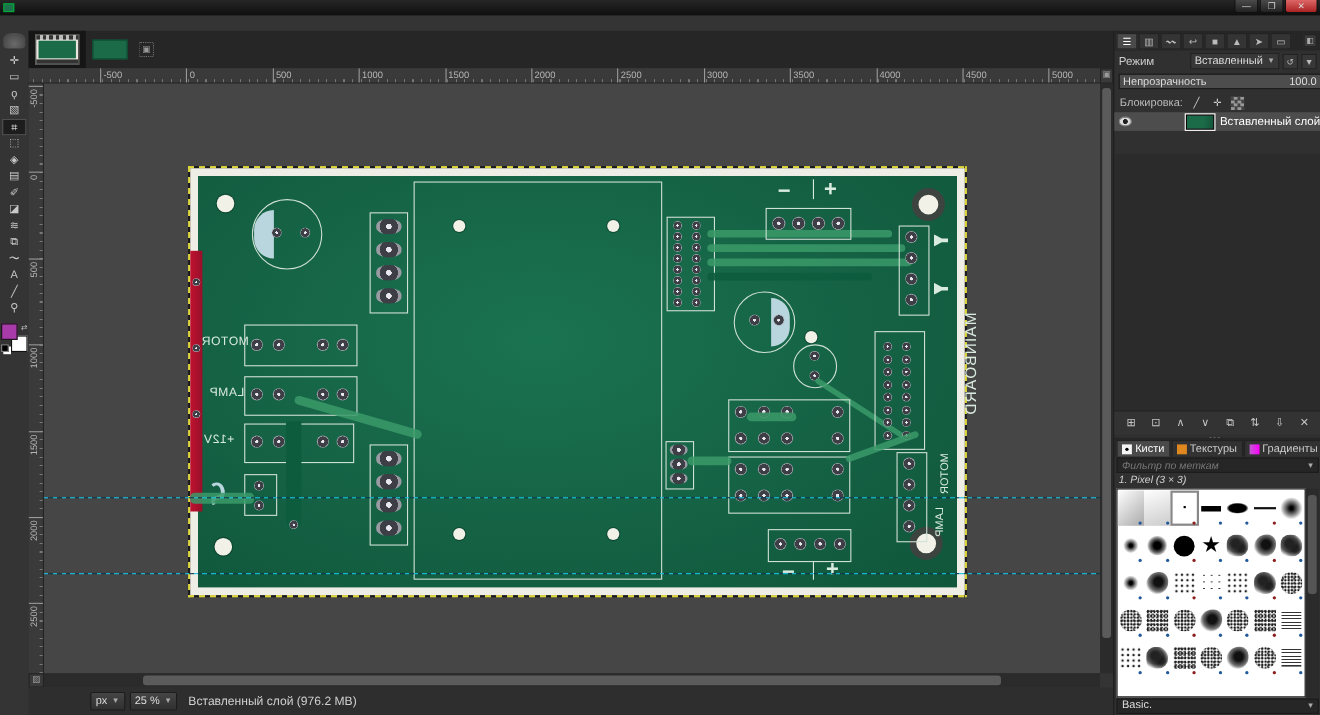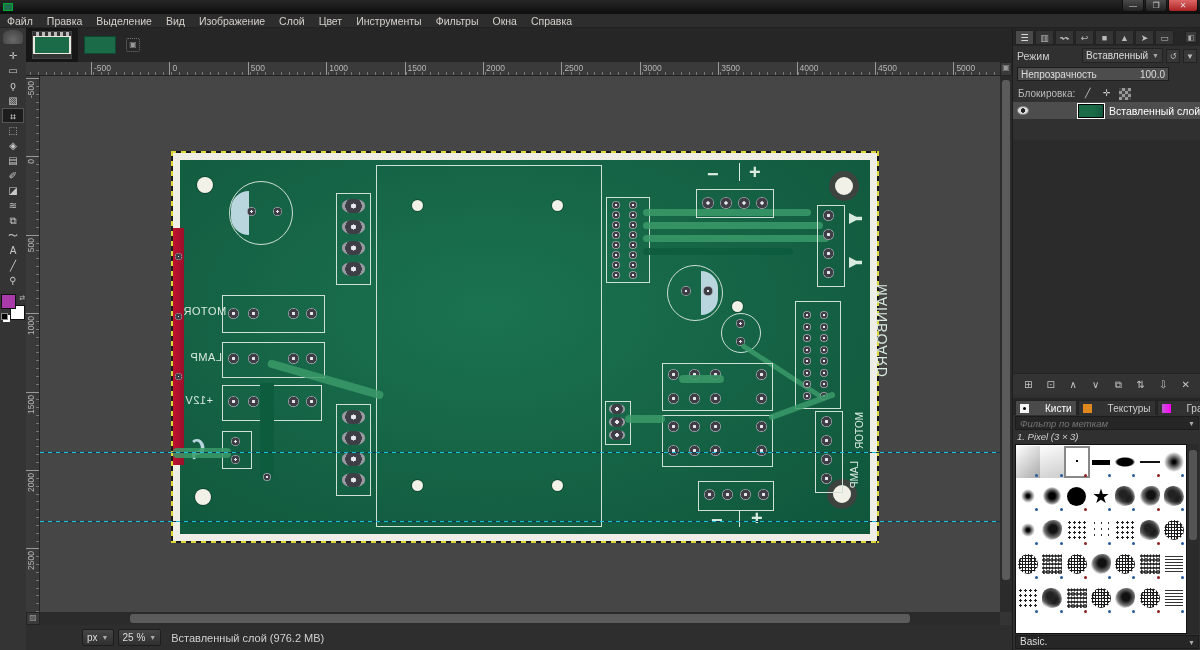--- a/index.html
+++ b/index.html
@@ -94,21 +94,21 @@
   .eye { width:12px; height:9px; border-radius:50%; background:radial-gradient(circle at 50% 50%,#222 0 2px,#ddd 2.5px); border:1px solid #888; }
   .layer-thumb { width:26px; height:14px; background:linear-gradient(100deg,#1b6b49 60%,#14543a); border:1px solid #000; margin-left:44px; }
   .layer-row.selected .layer-thumb { outline:1px solid #fff; margin-left:44px; }
   .dock-mid { position:absolute; left:0; top:112px; width:188px; height:233px; background:#2b2b2b; }
 
   .act-bar { position:absolute; left:0; top:345px; width:188px; height:22px; background:#333; display:flex; align-items:center; justify-content:space-around; padding:0 4px; border-top:1px solid #222; }
   .act-btn { width:18px; height:16px; color:#c5c5c5; font-size:10px; line-height:16px; text-align:center; }
   .grip { position:absolute; left:86px; top:366px; color:#777; font-size:8px; letter-spacing:1px; }
 
   .dock-tabs { position:absolute; left:0; top:370px; width:188px; height:17px; background:#262626; display:flex; align-items:flex-end; padding-left:2px; gap:1px; }
-  .dock-tab { height:15px; display:flex; align-items:center; gap:16px; padding:0 4px; font-size:10px; color:#ccc; background:#323232; border:1px solid #222; border-bottom:none; }
+  .dock-tab { height:15px; display:flex; align-items:center; gap:3px; padding:0 4px; font-size:10px; color:#ccc; background:#323232; border:1px solid #222; border-bottom:none; }
   .dock-tab.active { background:#4a4a4a; color:#fff; }
   .ticon { width:9px; height:9px; display:inline-block; }
   .ticon.brush-dot { background:#f5f5f5; position:relative; }
   .ticon.brush-dot:after { content:""; position:absolute; left:3px; top:3px; width:3px; height:3px; background:#000; border-radius:50%; }
   .ticon.pattern { background:#e08820; }
   .ticon.gradient { background:linear-gradient(90deg,#c05ad0,#f0f); }
   .filter-row { position:absolute; left:2px; top:388px; width:184px; height:14px; background:#262626; border:1px solid #1c1c1c;
     font-size:9.5px; font-style:italic; color:#777; padding:1px 4px; }
   .filter-row .chev { position:absolute; right:3px; top:3px; }
   .brush-name { position:absolute; left:2px; top:403px; width:184px; height:13px; font-size:9.5px; font-style:italic; color:#cfcfcf; padding-left:2px; }
@@ -176,33 +176,20 @@
 
   <div class="titlebar">
     <div class="app-icon"></div>
     <div class="win-btns">
       <div class="win-btn">—</div>
       <div class="win-btn">❐</div>
       <div class="win-btn close">✕</div>
     </div>
   </div>
 
-  <div class="menubar" id="menubar">
-      <div class="menu-item">Файл</div>
-      <div class="menu-item">Правка</div>
-      <div class="menu-item">Выделение</div>
-      <div class="menu-item">Вид</div>
-      <div class="menu-item">Изображение</div>
-      <div class="menu-item">Слой</div>
-      <div class="menu-item">Цвет</div>
-      <div class="menu-item">Инструменты</div>
-      <div class="menu-item">Фильтры</div>
-      <div class="menu-item">Окна</div>
-      <div class="menu-item">Справка</div>
-    </div>
 
   <div class="toolbox">
     <div class="wilber"></div>
     <div id="tools">
         <div class="tool">✛</div>
         <div class="tool">▭</div>
         <div class="tool">ϙ</div>
         <div class="tool">▧</div>
         <div class="tool active">⌗</div>
         <div class="tool">⬚</div>
@@ -508,21 +495,21 @@
       <div class="mode-label">Режим</div>
       <div class="mode-select">
         <span>Вставленный</span>
           <span class="chev">▼</span>
       </div>
       <div class="mini-btn">↺</div>
       <div class="mini-btn">▼</div>
     </div>
 
     <div class="opacity-wrap">
-      <div class="slider-row" style="top:0;width:152px;">
+      <div class="slider-row" style="top:0;width:184px;">
         <div class="slider-fill" style="width:100%;"></div>
         <span class="lab">Непрозрачность</span>
         <span class="val">100.0</span>
 
       </div>
     </div>
 
     <div class="lock-row">
       <span>Блокировка:</span>
       <span class="lock-ico">╱</span>

